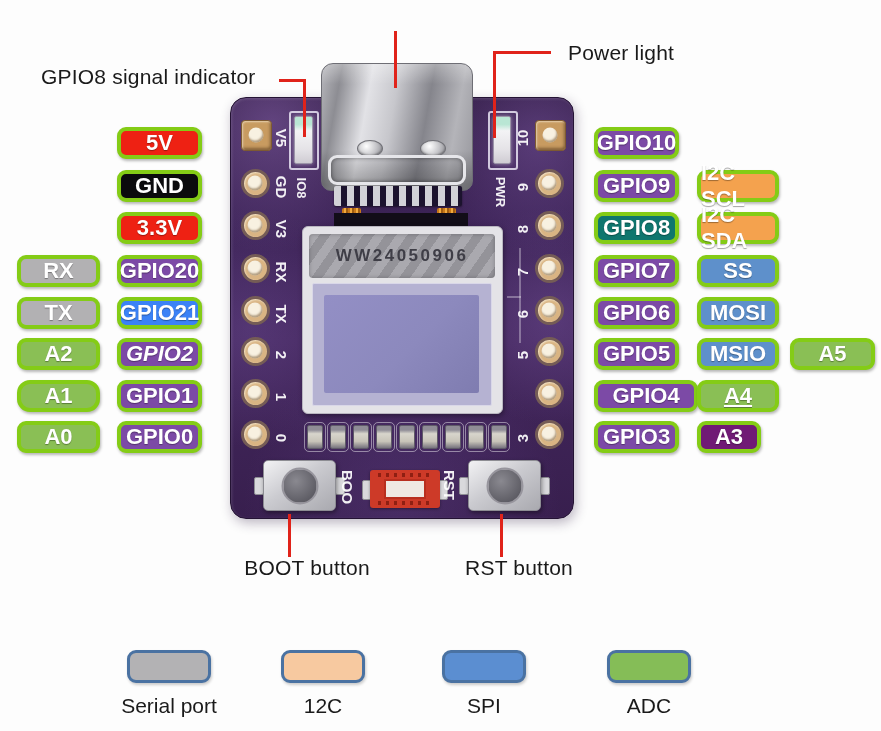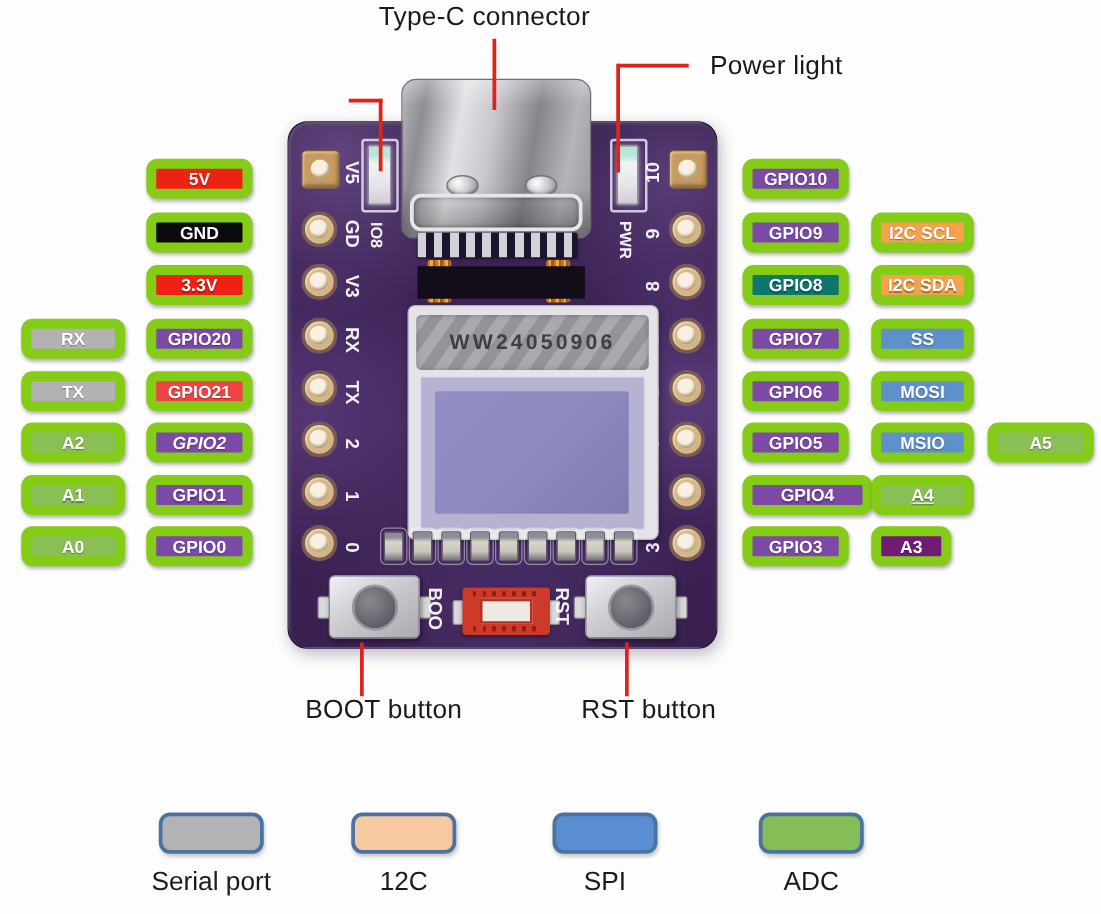--- a/index.html
+++ b/index.html
@@ -57,22 +57,22 @@
     box-shadow:inset 1px 1px 2px rgba(255,250,230,.6), inset -1px -2px 3px rgba(60,35,15,.5);}
   .padsq .ctr, .hole .ctr{position:absolute;left:50%;top:50%;transform:translate(-50%,-50%);
     width:15px;height:15px;border-radius:50%;background:#f8f1e1;box-shadow:inset -1px -2px 2px rgba(120,90,50,.55);}
   .hole{width:29px;height:29px;border-radius:50%;background:#d9b483;border:3px solid rgba(35,20,50,.55);
     box-sizing:border-box;box-shadow:inset 1px 1px 2px rgba(255,250,230,.7);}
 
   
   .flexband{left:103px;top:115px;width:134px;height:26px;background:#120d18;}
   .ribbon{top:110px;width:19px;height:34px;border-radius:2px;
     background:repeating-linear-gradient(90deg,#c87818 0 2px,#f2aa3e 2px 4px,#a05c10 4px 6px);}
-  .oled-frame{left:71px;top:146px;width:199px;height:186px;background:#e4e3e7;border:1px solid #b9b6c0;
-    border-radius:6px;box-shadow:1px 2px 5px rgba(0,0,0,.35);margin-left:24px;}
+  .oled-frame{left:71px;top:128px;width:199px;height:186px;background:#e4e3e7;border:1px solid #b9b6c0;
+    border-radius:6px;box-shadow:1px 2px 5px rgba(0,0,0,.35);}
   .sticker{left:6px;top:7px;width:186px;height:44px;border-radius:4px;color:#3f3e47;
     background:repeating-linear-gradient(125deg,#aaa9af 0 9px,#949399 9px 18px);
     display:flex;align-items:center;justify-content:center;
     font-weight:bold;font-size:17px;letter-spacing:2.5px;box-shadow:inset 0 0 4px rgba(0,0,0,.25);}
   .glass{left:9px;top:56px;width:178px;height:121px;background:#b5b2d2;border:1px solid #d9d7e8;border-radius:2px;}
   .screen{left:21px;top:68px;width:155px;height:98px;border-radius:2px;
     background:linear-gradient(135deg,#938fc5 0%,#8c89bd 55%,#7f7cb0 100%);}
 
   
   .cap{width:16px;height:24px;border-radius:2px;border:1px solid #5f5a68;box-sizing:border-box;
@@ -88,36 +88,36 @@
   .tab{width:10px;height:18px;background:#d9d9dc;border:1px solid #8e8e94;border-radius:2px;box-sizing:border-box;}
   .redcomp{left:139px;top:372px;width:70px;height:38px;background:#cd3a28;border-radius:3px;
     box-shadow:0 1px 3px rgba(0,0,0,.4);}
   .redcomp .win{left:14px;top:9px;width:42px;height:20px;background:#efe9e3;border:2px solid #b82f1f;box-sizing:border-box;}
   .redcomp .dots{left:8px;right:8px;height:4px;
     background:repeating-linear-gradient(90deg,#8f1f12 0 3px,transparent 3px 8px);}
 
   .trace{background:rgba(255,255,255,.32);}
 
   
-  .pill{position:absolute;height:32px;border:8px solid #84cc16;border-radius:9px;box-sizing:border-box;
-    display:flex;align-items:center;justify-content:center;color:#fff;font-weight:bold;font-size:14px;
+  .pill{position:absolute;height:32px;border:4px solid #84cc16;border-radius:9px;box-sizing:border-box;
+    display:flex;align-items:center;justify-content:center;color:#fff;font-weight:bold;font-size:22px;
     text-shadow:0 1px 1px rgba(0,0,0,.35);box-shadow:1px 2px 3px rgba(0,0,0,.28);z-index:20;}
 
   
   .swatch{position:absolute;top:650px;width:84px;height:33px;border:3px solid #4a72a2;border-radius:9px;
     box-sizing:border-box;box-shadow:1px 2px 3px rgba(0,0,0,.2);}
   .legend-label{position:absolute;top:694px;width:140px;text-align:center;color:#1a1a1a;font-size:21px;}
 </style>
 </head>
 <body>
 
 <div class="stage">
 
-  <div class="anno" style="left:303px;top:2px;">Type-C connector</div>
   <div class="anno" style="left:568px;top:41px;">Power light</div>
+  <div class="anno" style="left:41px;top:65px;">GPIO8 signal indicator</div>
   <div class="anno center" style="left:461px;top:556px;width:116px;">RST button</div>
   <div class="anno center" style="left:239px;top:556px;width:136px;">BOOT button</div>
 
   <div class="rline" style="left:394px;top:31px;width:3px;height:57px;"></div>
   <div class="rline" style="left:279px;top:79px;width:27px;height:3px;"></div>
   <div class="rline" style="left:303px;top:79px;width:3px;height:58px;"></div>
   <div class="rline" style="left:494px;top:51px;width:57px;height:3px;"></div>
   <div class="rline" style="left:493px;top:51px;width:3px;height:87px;"></div>
   <div class="rline" style="left:288px;top:514px;width:3px;height:43px;"></div>
   <div class="rline" style="left:500px;top:514px;width:3px;height:43px;"></div>
@@ -253,27 +253,27 @@
     <div class="tab" style="left:309px;top:379px;"></div>
     <div class="tact" style="left:237px;top:362px;">
       <div class="plunger"></div>
     </div>
   </div>
 
   <div id="pin-layer">
       <div class="pill" style="left: 17px; width: 83px; top: 255px; background: rgb(178, 177, 179);">RX</div>
       <div class="pill" style="left: 17px; width: 83px; top: 297px; background: rgb(178, 177, 179);">TX</div>
       <div class="pill" style="left: 17px; width: 83px; top: 338px; background: rgb(138, 191, 85);">A2</div>
-      <div class="pill" style="left: 17px; width: 83px; top: 380px; background: rgb(138, 191, 85);">A1</div>
+      <div class="pill" style="left: 17px; width: 83px; top: 380px; background: rgb(138, 191, 85); border-radius: 13px;">A1</div>
       <div class="pill" style="left: 17px; width: 83px; top: 421px; background: rgb(138, 191, 85);">A0</div>
       <div class="pill" style="left: 117px; width: 85px; top: 127px; background: rgb(238, 33, 19);">5V</div>
       <div class="pill" style="left: 117px; width: 85px; top: 170px; background: rgb(11, 11, 13);">GND</div>
       <div class="pill" style="left: 117px; width: 85px; top: 212px; background: rgb(238, 33, 19);">3.3V</div>
       <div class="pill" style="left: 117px; width: 85px; top: 255px; background: rgb(124, 74, 166);">GPIO20</div>
-      <div class="pill" style="left: 117px; width: 85px; top: 297px; background: #ef4444;">GPIO21</div>
+      <div class="pill" style="left: 117px; width: 85px; top: 297px; background: #3b82f6;">GPIO21</div>
       <div class="pill" style="left: 117px; width: 85px; top: 338px; background: rgb(124, 74, 166); font-style: italic;">GPIO2</div>
       <div class="pill" style="left: 117px; width: 85px; top: 380px; background: rgb(124, 74, 166);">GPIO1</div>
       <div class="pill" style="left: 117px; width: 85px; top: 421px; background: rgb(124, 74, 166);">GPIO0</div>
       <div class="pill" style="left: 594px; width: 85px; top: 127px; background: rgb(124, 74, 166);">GPIO10</div>
       <div class="pill" style="left: 594px; width: 85px; top: 170px; background: rgb(124, 74, 166);">GPIO9</div>
       <div class="pill" style="left: 594px; width: 85px; top: 212px; background: #0f766e;">GPIO8</div>
       <div class="pill" style="left: 594px; width: 85px; top: 255px; background: rgb(124, 74, 166);">GPIO7</div>
       <div class="pill" style="left: 594px; width: 85px; top: 297px; background: rgb(124, 74, 166);">GPIO6</div>
       <div class="pill" style="left: 594px; width: 85px; top: 338px; background: rgb(124, 74, 166);">GPIO5</div>
       <div class="pill" style="left: 594px; width: 104px; top: 380px; background: rgb(124, 74, 166);">GPIO4</div>

